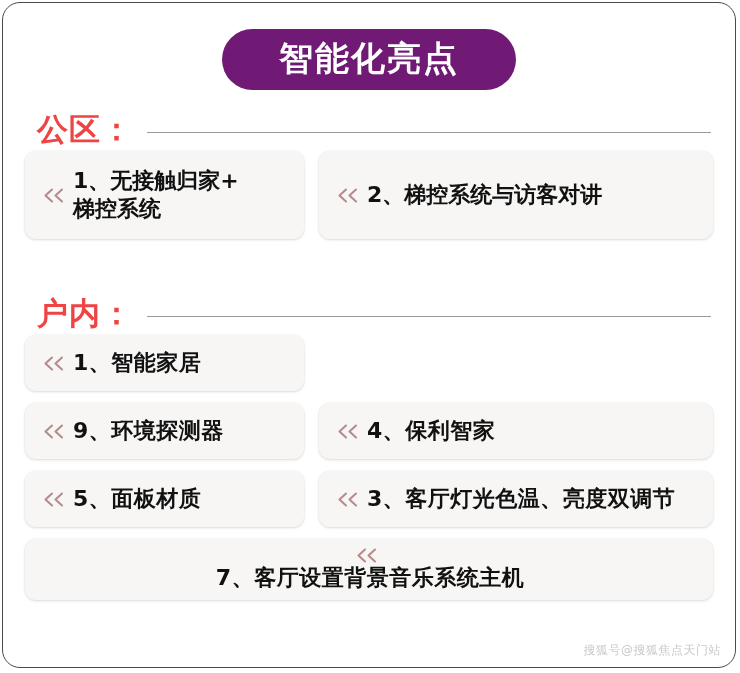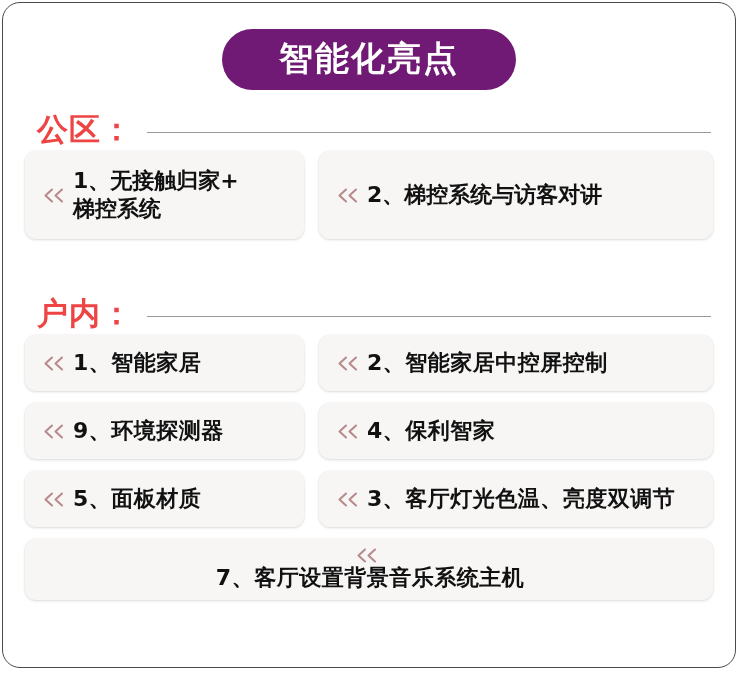--- a/index.html
+++ b/index.html
@@ -190,82 +190,74 @@
       <div class="row">
         <div class="card half-left">
           <span class="chev">
             <svg width="24" height="17" viewBox="0 0 24 17" fill="none" stroke="currentColor" stroke-width="2.1" stroke-linecap="round" stroke-linejoin="round">
                 <polyline points="10,2.5 3.5,8.5 10,14.5"></polyline>
                 <polyline points="20,2.5 13.5,8.5 20,14.5"></polyline>
               </svg>
           </span>
           <span class="card-text">1、智能家居</span>
         </div>
+      </div>
+
+      <div class="row">
+        <div class="card half-left">
+          <span class="chev">
+            <svg width="24" height="17" viewBox="0 0 24 17" fill="none" stroke="currentColor" stroke-width="2.1" stroke-linecap="round" stroke-linejoin="round">
+                <polyline points="10,2.5 3.5,8.5 10,14.5"></polyline>
+                <polyline points="20,2.5 13.5,8.5 20,14.5"></polyline>
+              </svg>
+          </span>
+          <span class="card-text">9、环境探测器</span>
+        </div>
         <div class="card half-right">
           <span class="chev">
             <svg width="24" height="17" viewBox="0 0 24 17" fill="none" stroke="currentColor" stroke-width="2.1" stroke-linecap="round" stroke-linejoin="round">
                 <polyline points="10,2.5 3.5,8.5 10,14.5"></polyline>
                 <polyline points="20,2.5 13.5,8.5 20,14.5"></polyline>
               </svg>
           </span>
-          <span class="card-text">2、智能家居中控屏控制</span>
+          <span class="card-text">4、保利智家</span>
         </div>
       </div>
 
       <div class="row">
         <div class="card half-left">
           <span class="chev">
             <svg width="24" height="17" viewBox="0 0 24 17" fill="none" stroke="currentColor" stroke-width="2.1" stroke-linecap="round" stroke-linejoin="round">
                 <polyline points="10,2.5 3.5,8.5 10,14.5"></polyline>
                 <polyline points="20,2.5 13.5,8.5 20,14.5"></polyline>
               </svg>
           </span>
-          <span class="card-text">9、环境探测器</span>
+          <span class="card-text">5、面板材质</span>
         </div>
         <div class="card half-right">
           <span class="chev">
             <svg width="24" height="17" viewBox="0 0 24 17" fill="none" stroke="currentColor" stroke-width="2.1" stroke-linecap="round" stroke-linejoin="round">
                 <polyline points="10,2.5 3.5,8.5 10,14.5"></polyline>
                 <polyline points="20,2.5 13.5,8.5 20,14.5"></polyline>
               </svg>
           </span>
-          <span class="card-text">4、保利智家</span>
-        </div>
-      </div>
-
-      <div class="row">
-        <div class="card half-left">
-          <span class="chev">
-            <svg width="24" height="17" viewBox="0 0 24 17" fill="none" stroke="currentColor" stroke-width="2.1" stroke-linecap="round" stroke-linejoin="round">
-                <polyline points="10,2.5 3.5,8.5 10,14.5"></polyline>
-                <polyline points="20,2.5 13.5,8.5 20,14.5"></polyline>
-              </svg>
-          </span>
-          <span class="card-text">5、面板材质</span>
-        </div>
-        <div class="card half-right">
-          <span class="chev">
-            <svg width="24" height="17" viewBox="0 0 24 17" fill="none" stroke="currentColor" stroke-width="2.1" stroke-linecap="round" stroke-linejoin="round">
-                <polyline points="10,2.5 3.5,8.5 10,14.5"></polyline>
-                <polyline points="20,2.5 13.5,8.5 20,14.5"></polyline>
-              </svg>
-          </span>
           <span class="card-text">3、客厅灯光色温、亮度双调节</span>
         </div>
       </div>
 
       <div class="row">
         <div class="card full">
           <span class="chev">
             <svg width="24" height="17" viewBox="0 0 24 17" fill="none" stroke="currentColor" stroke-width="2.1" stroke-linecap="round" stroke-linejoin="round">
                 <polyline points="10,2.5 3.5,8.5 10,14.5"></polyline>
                 <polyline points="20,2.5 13.5,8.5 20,14.5"></polyline>
               </svg>
           </span>
           <span class="card-text">7、客厅设置背景音乐系统主机</span>
         </div>
       </div>
 
     </div>
   </div>
 
+  <div class="watermark">搜狐号@搜狐焦点天门站</div>
 
 </div>
 
 </body></html>

